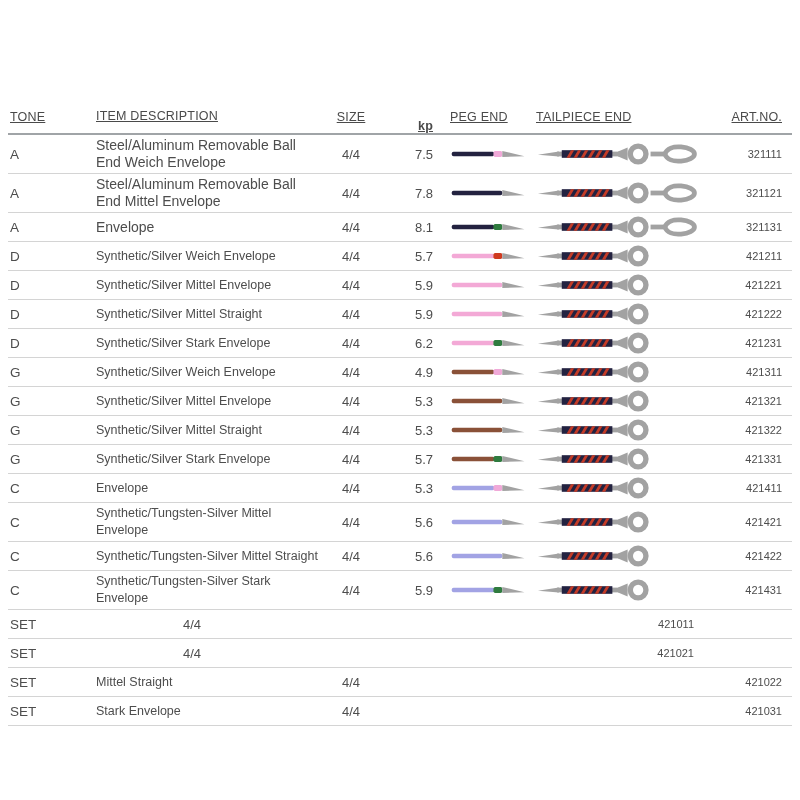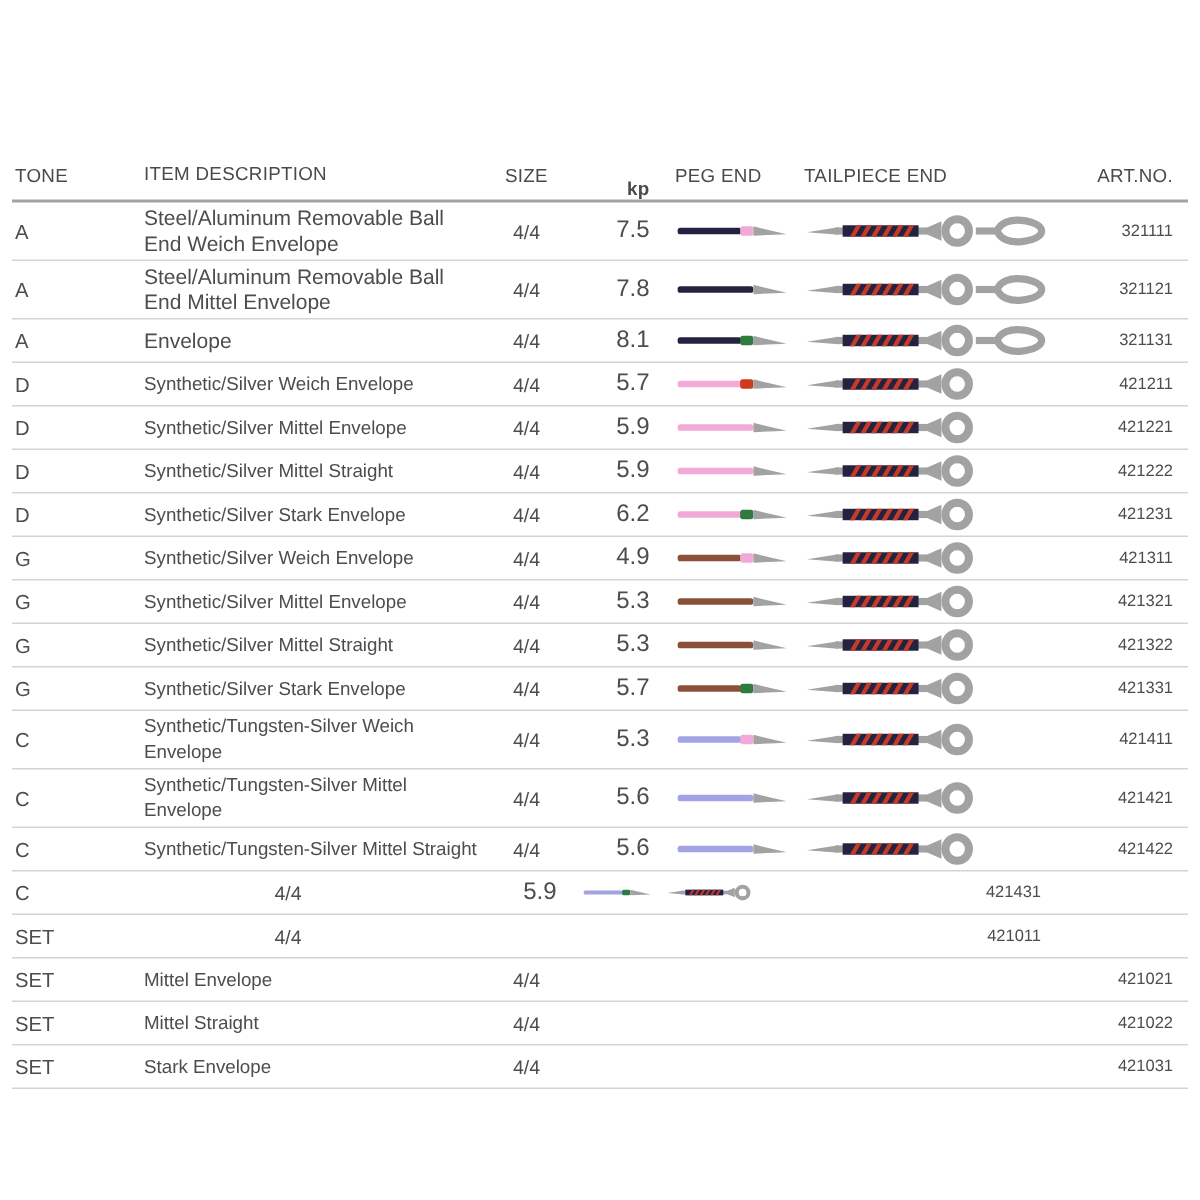--- a/index.html
+++ b/index.html
@@ -1,26 +1,26 @@
 <!DOCTYPE html>
 <html><head>
 <meta charset="utf-8">
 <style>
   html,body{margin:0;padding:0;background:#ffffff;}
   body{width:800px;height:800px;position:relative;font-family:"Liberation Sans",sans-serif;color:#4d4d4d;}
   .table{position:absolute;left:8px;top:100px;width:784px;}
   .tr{display:grid;grid-template-columns:48px 272px 46px 62px 92px 176px 1fr;align-items:center;border-bottom:1px solid #d4d4d4;min-height:28px;}
-  .tr.header{min-height:20px;border-bottom:2px solid #a0a4a7;color:#4a4a4a;}
+  .tr.header{min-height:20px;border-bottom:2px solid #a0a4a7;color:#4a4a4a;text-decoration:underline;}
   .tr.header .td{font-size:12.5px;letter-spacing:0.2px;}
   .td{overflow:hidden;}
   .c-tone{padding-left:2px;font-size:13.5px;}
   .c-desc{font-size:12.5px;line-height:17px;padding:2px 4px 2px 0;margin-left:40px;}
   .c-desc.small{font-size:14px;}
   .c-size{text-align:center;font-size:13px;}
-  .c-kp{text-align:right;padding-right:3px;font-size:16px;}
+  .c-kp{text-align:right;padding-right:3px;font-size:13px;}
   .c-peg{padding-left:14px;display:flex;align-items:center;}
   .c-tail{padding-left:8px;display:flex;align-items:center;}
   .c-art{text-align:right;padding-right:10px;font-size:11px;}
   .tr.header .c-kp{font-weight:bold;margin-top:19px;}
   .tr.header .c-peg,.tr.header .c-tail{display:block;}
   svg{display:block;}
 </style>
 </head>
 <body>
 
@@ -384,21 +384,20 @@
             <polygon points="86,9.5 96,5.2 96,18.8 86,14.5" fill="#a2a2a2"></polygon>
             <circle cx="107" cy="12" r="8.2" fill="none" stroke="#a2a2a2" stroke-width="5.6"></circle>
           </svg>
         </div>
     <div class="td c-art">421331</div>
   </div>
 
   <div class="tr row">
     <div class="td c-tone">C</div>
     <div class="td c-desc">
-          <div>Synthetic/Tungsten-Silver Weich</div>
           <div>Envelope</div>
         </div>
     <div class="td c-size">4/4</div>
     <div class="td c-kp">5.3</div>
     <div class="td c-peg">
           <svg width="88" height="16" viewBox="0 0 88 16">
             <rect x="2" y="5.5" width="48" height="5" rx="2" fill="#a2a3e4"></rect>
             <rect x="49" y="4.5" width="10" height="7" rx="2" fill="#f0a9d8"></rect>
             <polygon points="59,4.5 84,10.5 59,11.5" fill="#a2a2a2"></polygon>
           </svg>
@@ -479,20 +478,23 @@
             <polygon points="69,16 73.6,8 77,8 72.4,16" fill="#c43b27"></polygon>
             <polygon points="86,9.5 96,5.2 96,18.8 86,14.5" fill="#a2a2a2"></polygon>
             <circle cx="107" cy="12" r="8.2" fill="none" stroke="#a2a2a2" stroke-width="5.6"></circle>
           </svg>
         </div>
     <div class="td c-art">421422</div>
   </div>
 
   <div class="tr row">
     <div class="td c-tone">C</div>
+    <div class="td c-desc">
+          <div>Synthetic/Tungsten-Silver Stark Envelope</div>
+        </div>
     <div class="td c-size">4/4</div>
     <div class="td c-kp">5.9</div>
     <div class="td c-peg">
           <svg width="88" height="16" viewBox="0 0 88 16">
             <rect x="2" y="5.5" width="48" height="5" rx="2" fill="#a2a3e4"></rect>
             <rect x="49" y="4.5" width="10" height="7" rx="2" fill="#2f7b3f"></rect>
             <polygon points="59,4.5 84,10.5 59,11.5" fill="#a2a2a2"></polygon>
           </svg>
         </div>
     <div class="td c-tail">
@@ -517,23 +519,20 @@
     <div class="td c-tone">SET</div>
     <div class="td c-size">4/4</div>
     <div class="td c-kp"></div>
     <div class="td c-peg"></div>
     <div class="td c-tail"></div>
     <div class="td c-art">421011</div>
   </div>
 
   <div class="tr row">
     <div class="td c-tone">SET</div>
-    <div class="td c-desc">
-          <div>Mittel Envelope</div>
-        </div>
     <div class="td c-size">4/4</div>
     <div class="td c-kp"></div>
     <div class="td c-peg"></div>
     <div class="td c-tail"></div>
     <div class="td c-art">421021</div>
   </div>
 
   <div class="tr row">
     <div class="td c-tone">SET</div>
     <div class="td c-desc">

